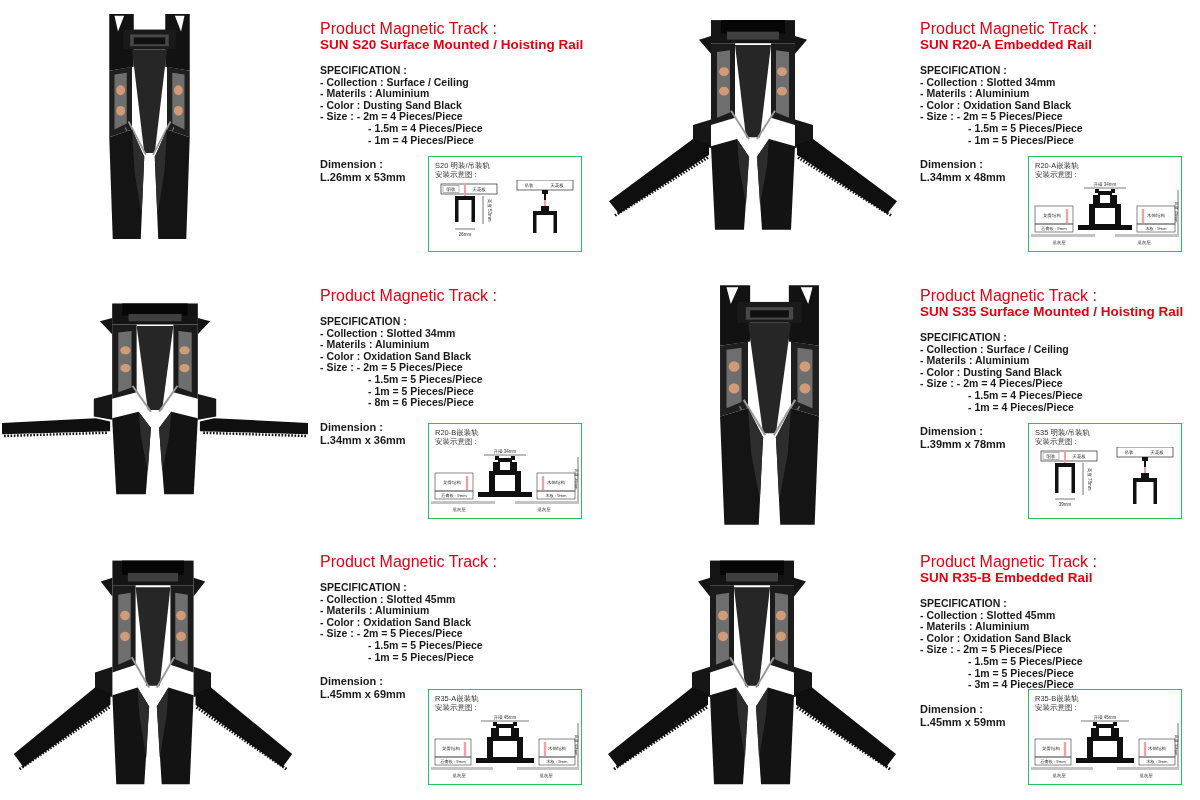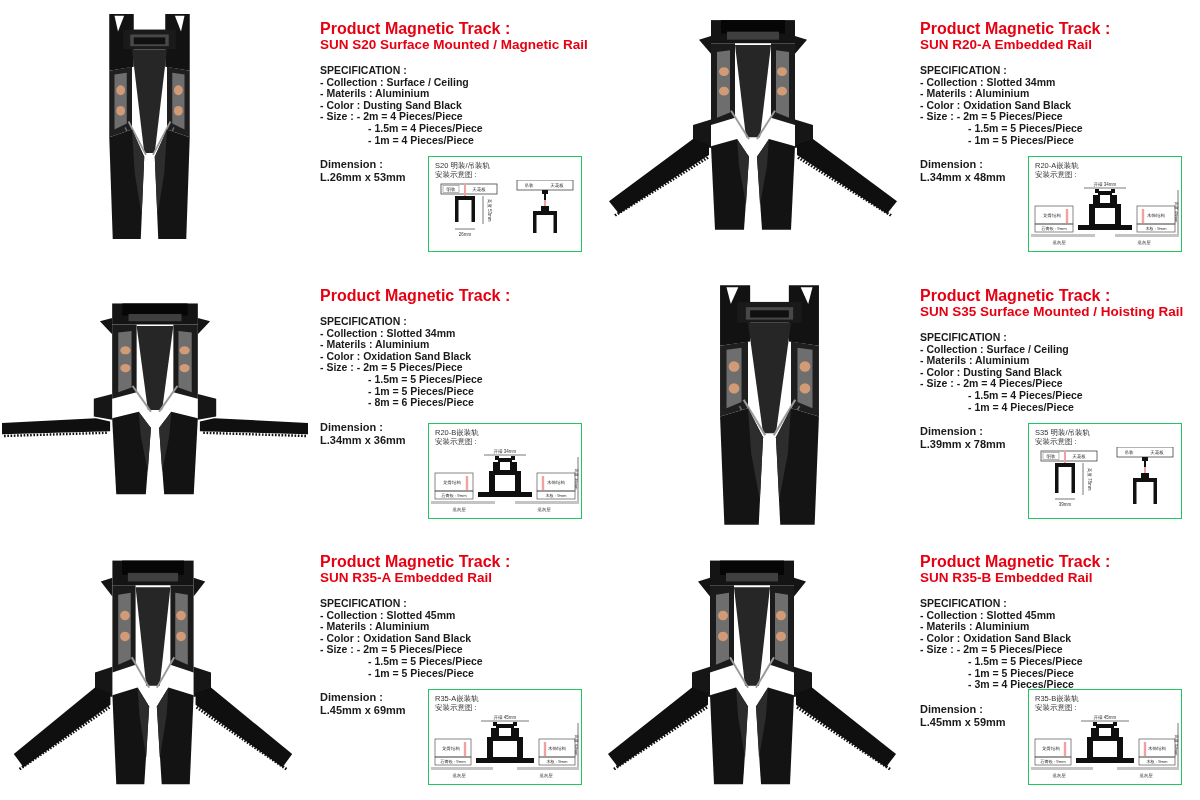--- a/index.html
+++ b/index.html
@@ -1,21 +1,21 @@
 <!DOCTYPE html>
 <html style="--accent: #e60012; --ink: #1a1a1a;"><head>
 <meta charset="utf-8">
 <style>
   html,body{margin:0;padding:0}
   body{width:1200px;height:800px;background:#fff;overflow:hidden;position:relative;
        font-family:"Liberation Sans",sans-serif;color:var(--ink,#1a1a1a)}
   .cell{position:absolute;width:600px;height:267px}
   .img-wrap{position:absolute}
   .text-col{position:absolute;left:320px;top:20px;width:292px}
-  .title{margin:0;font-size:16px;font-weight:bold;line-height:17px;color:var(--accent,#e60012)}
+  .title{margin:0;font-size:16px;font-weight:normal;line-height:17px;color:var(--accent,#e60012)}
   .subtitle{margin:0;font-size:13.5px;font-weight:bold;line-height:16px;color:var(--accent,#e60012)}
   .spec{margin-top:12px;font-size:10.5px;font-weight:bold;line-height:11.6px}
   .spec-line.indent{padding-left:48px}
   .spec-line:empty{display:none}
   .dim{margin-top:12px;font-size:11px;font-weight:bold;line-height:13px}
   .diagram{position:absolute;left:428px;top:156px;width:154px;height:96px;border:1px solid #22c55e;
            background:#fff;box-sizing:border-box}
   .dg-title{padding:4px 0 1px 6px;font-size:7.5px;line-height:9px;color:#333}
   .dg-svg{display:block;margin:0 auto}
   svg text{font-family:"Liberation Sans",sans-serif}
@@ -113,21 +113,21 @@
 </svg>
 
 <section class="cell" style="left:0;top:0">
   <div class="img-wrap" style="left:62px;top:8px">
     <svg width="175" height="235" viewBox="0 0 200 240" preserveAspectRatio="none">
         <use href="#sym-surface"></use>
       </svg>
   </div>
   <div class="text-col">
     <h2 class="title">Product Magnetic Track :</h2>
-    <h3 class="subtitle">SUN S20 Surface Mounted / Magnetic Rail</h3>
+    <h3 class="subtitle">SUN S20 Surface Mounted / Hoisting Rail</h3>
     <div class="spec">
       <div class="spec-line">SPECIFICATION :</div>
       <div class="spec-line">- Collection : Surface / Ceiling</div>
       <div class="spec-line">- Materils : Aluminium</div>
       <div class="spec-line">- Color : Dusting Sand Black</div>
       <div class="spec-line">- Size : - 2m = 4 Pieces/Piece</div>
       <div class="spec-line indent">- 1.5m = 4 Pieces/Piece</div>
       <div class="spec-line indent">- 1m = 4 Pieces/Piece</div>
 
     </div>
@@ -338,21 +338,20 @@
 </section>
 
 <section class="cell" style="left:0;top:533px">
   <div class="img-wrap" style="left:8px;top:20px">
     <svg width="290" height="237" viewBox="0 0 300 250" preserveAspectRatio="none">
         <use href="#sym-emb-wing"></use>
       </svg>
   </div>
   <div class="text-col">
     <h2 class="title">Product Magnetic Track :</h2>
-    <h3 class="subtitle">SUN R35-A Embedded Rail</h3>
     <div class="spec">
       <div class="spec-line">SPECIFICATION :</div>
       <div class="spec-line">- Collection : Slotted 45mm</div>
       <div class="spec-line">- Materils : Aluminium</div>
       <div class="spec-line">- Color : Oxidation Sand Black</div>
       <div class="spec-line">- Size : - 2m = 5 Pieces/Piece</div>
       <div class="spec-line indent">- 1.5m = 5 Pieces/Piece</div>
       <div class="spec-line indent">- 1m = 5 Pieces/Piece</div>
 
     </div>

